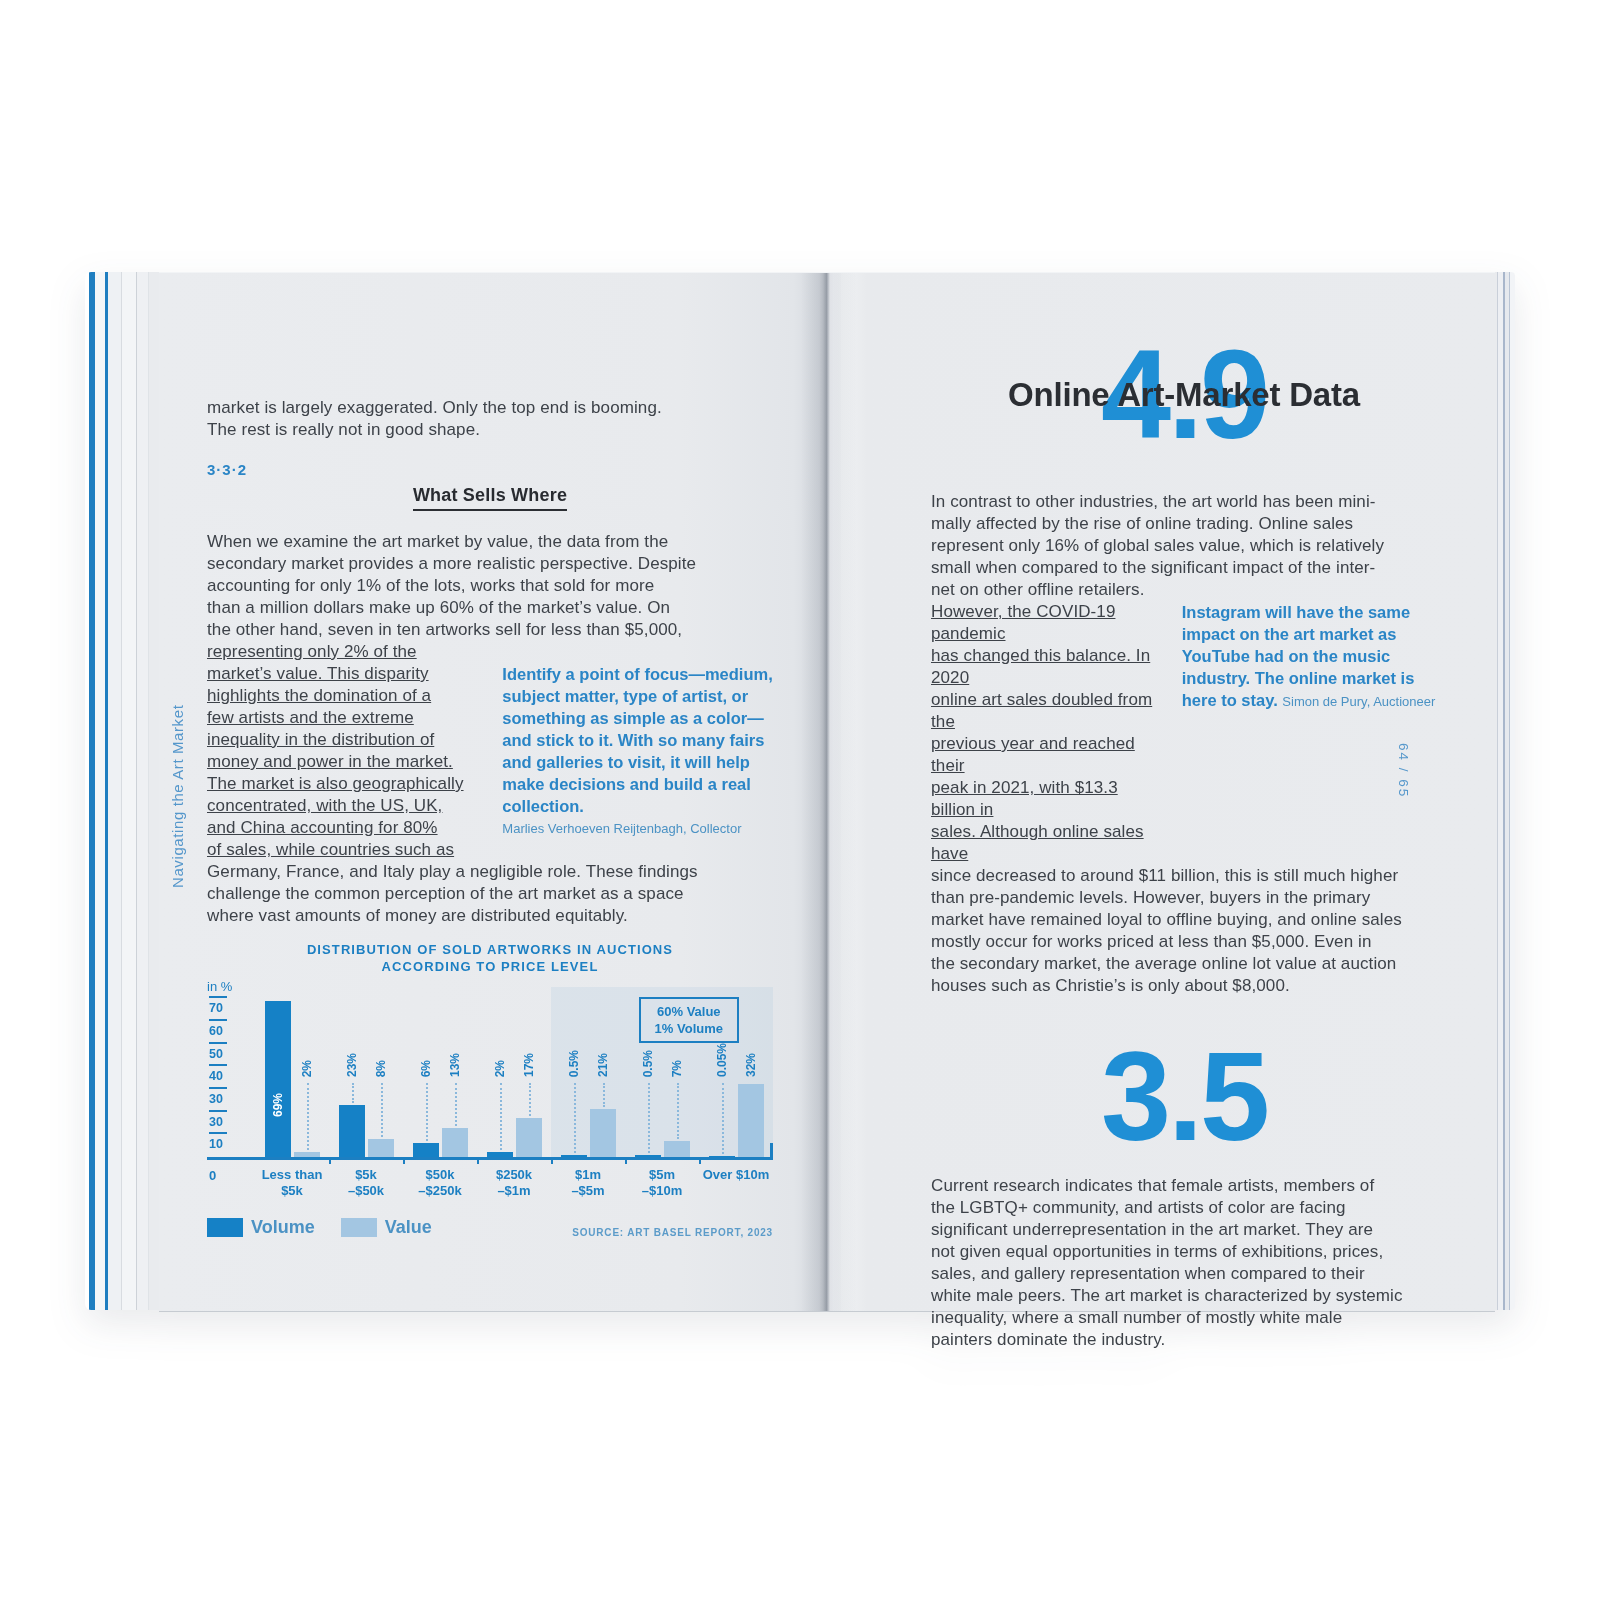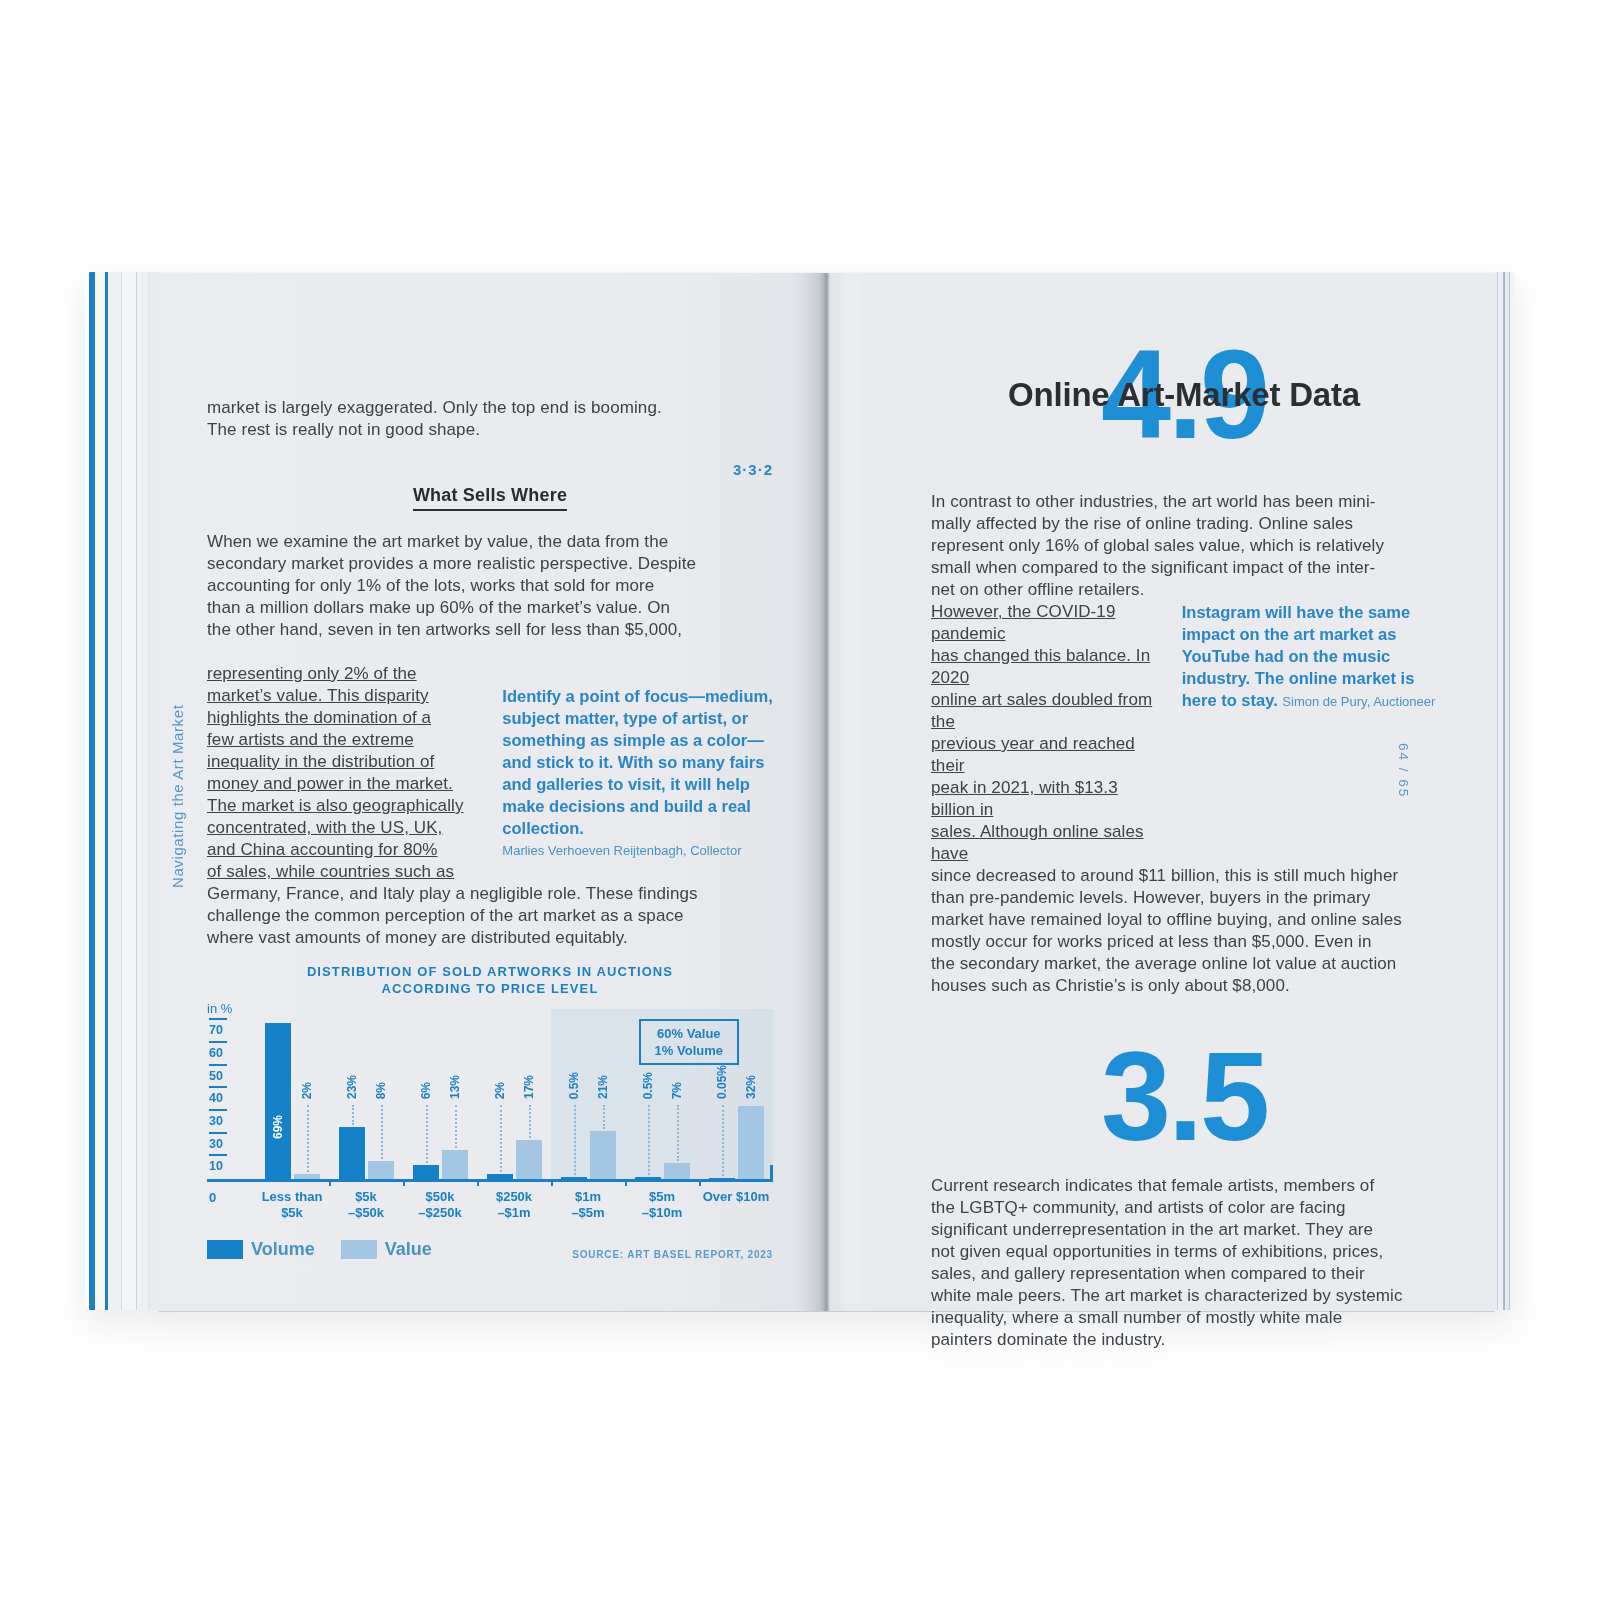--- a/index.html
+++ b/index.html
@@ -23,32 +23,32 @@
              border-top:1px solid #f2f4f6;border-bottom:1px solid #c6cbd1;}
   .page-right{background:linear-gradient(to right,#c3c8d0 0%,#dfe2e7 1%,#f0f2f4 2.2%,#e8eaed 6%,#e9ebee 100%);
              border-top:1px solid #f2f4f6;border-bottom:1px solid #c6cbd1;}
 
   
   .content{position:relative;}
   .page-left .content{padding:124px 54px 0 48px;}
   .page-right .content{padding:58px 58px 0 104px;}
   .body{margin:0;font-size:17px;line-height:22px;color:#3d4249;letter-spacing:0.1px;}
   .lines{white-space:pre-line;}
-  .cols{display:flex;gap:18px;margin-top:22px;}
+  .cols{display:flex;gap:18px;}
   .col-left{flex:0 0 49%;text-decoration:underline;}
   .quote-col{flex:1;}
   .quote{margin:0;font-size:16.5px;line-height:22px;font-weight:bold;color:#2a85c6;}
   .attr{margin:3px 0 0 0;font-size:13px;line-height:17px;color:#4b92c4;}
   .attr-inline{font-size:13px;font-weight:normal;color:#4b92c4;}
 
   
   .side-label{position:absolute;left:10px;top:358px;height:330px;
       writing-mode:vertical-rl;transform:rotate(180deg);
       color:#5597cb;font-size:15px;letter-spacing:0.6px;text-align:center;}
-  .sec-num{margin-top:20px;text-align:right;font-size:15px;font-weight:bold;
+  .sec-num{margin-top:20px;text-align:left;font-size:15px;font-weight:bold;
       color:#2a85c6;letter-spacing:1px;}
   .sec-title{margin:6px 0 0 0;text-align:center;}
   .sec-title span{display:inline-block;font-size:18px;font-weight:bold;color:#282b30;
       border-bottom:2.5px solid #2b2e33;padding-bottom:3px;letter-spacing:0.2px;}
   .para-after-title{margin-top:20px;}
   .q-pad{padding-top:22px;}
 
   
   .sec-head{position:relative;height:128px;display:flex;align-items:center;justify-content:center;}
   .bignum{position:absolute;left:50%;top:50%;transform:translate(-50%,-50%);

